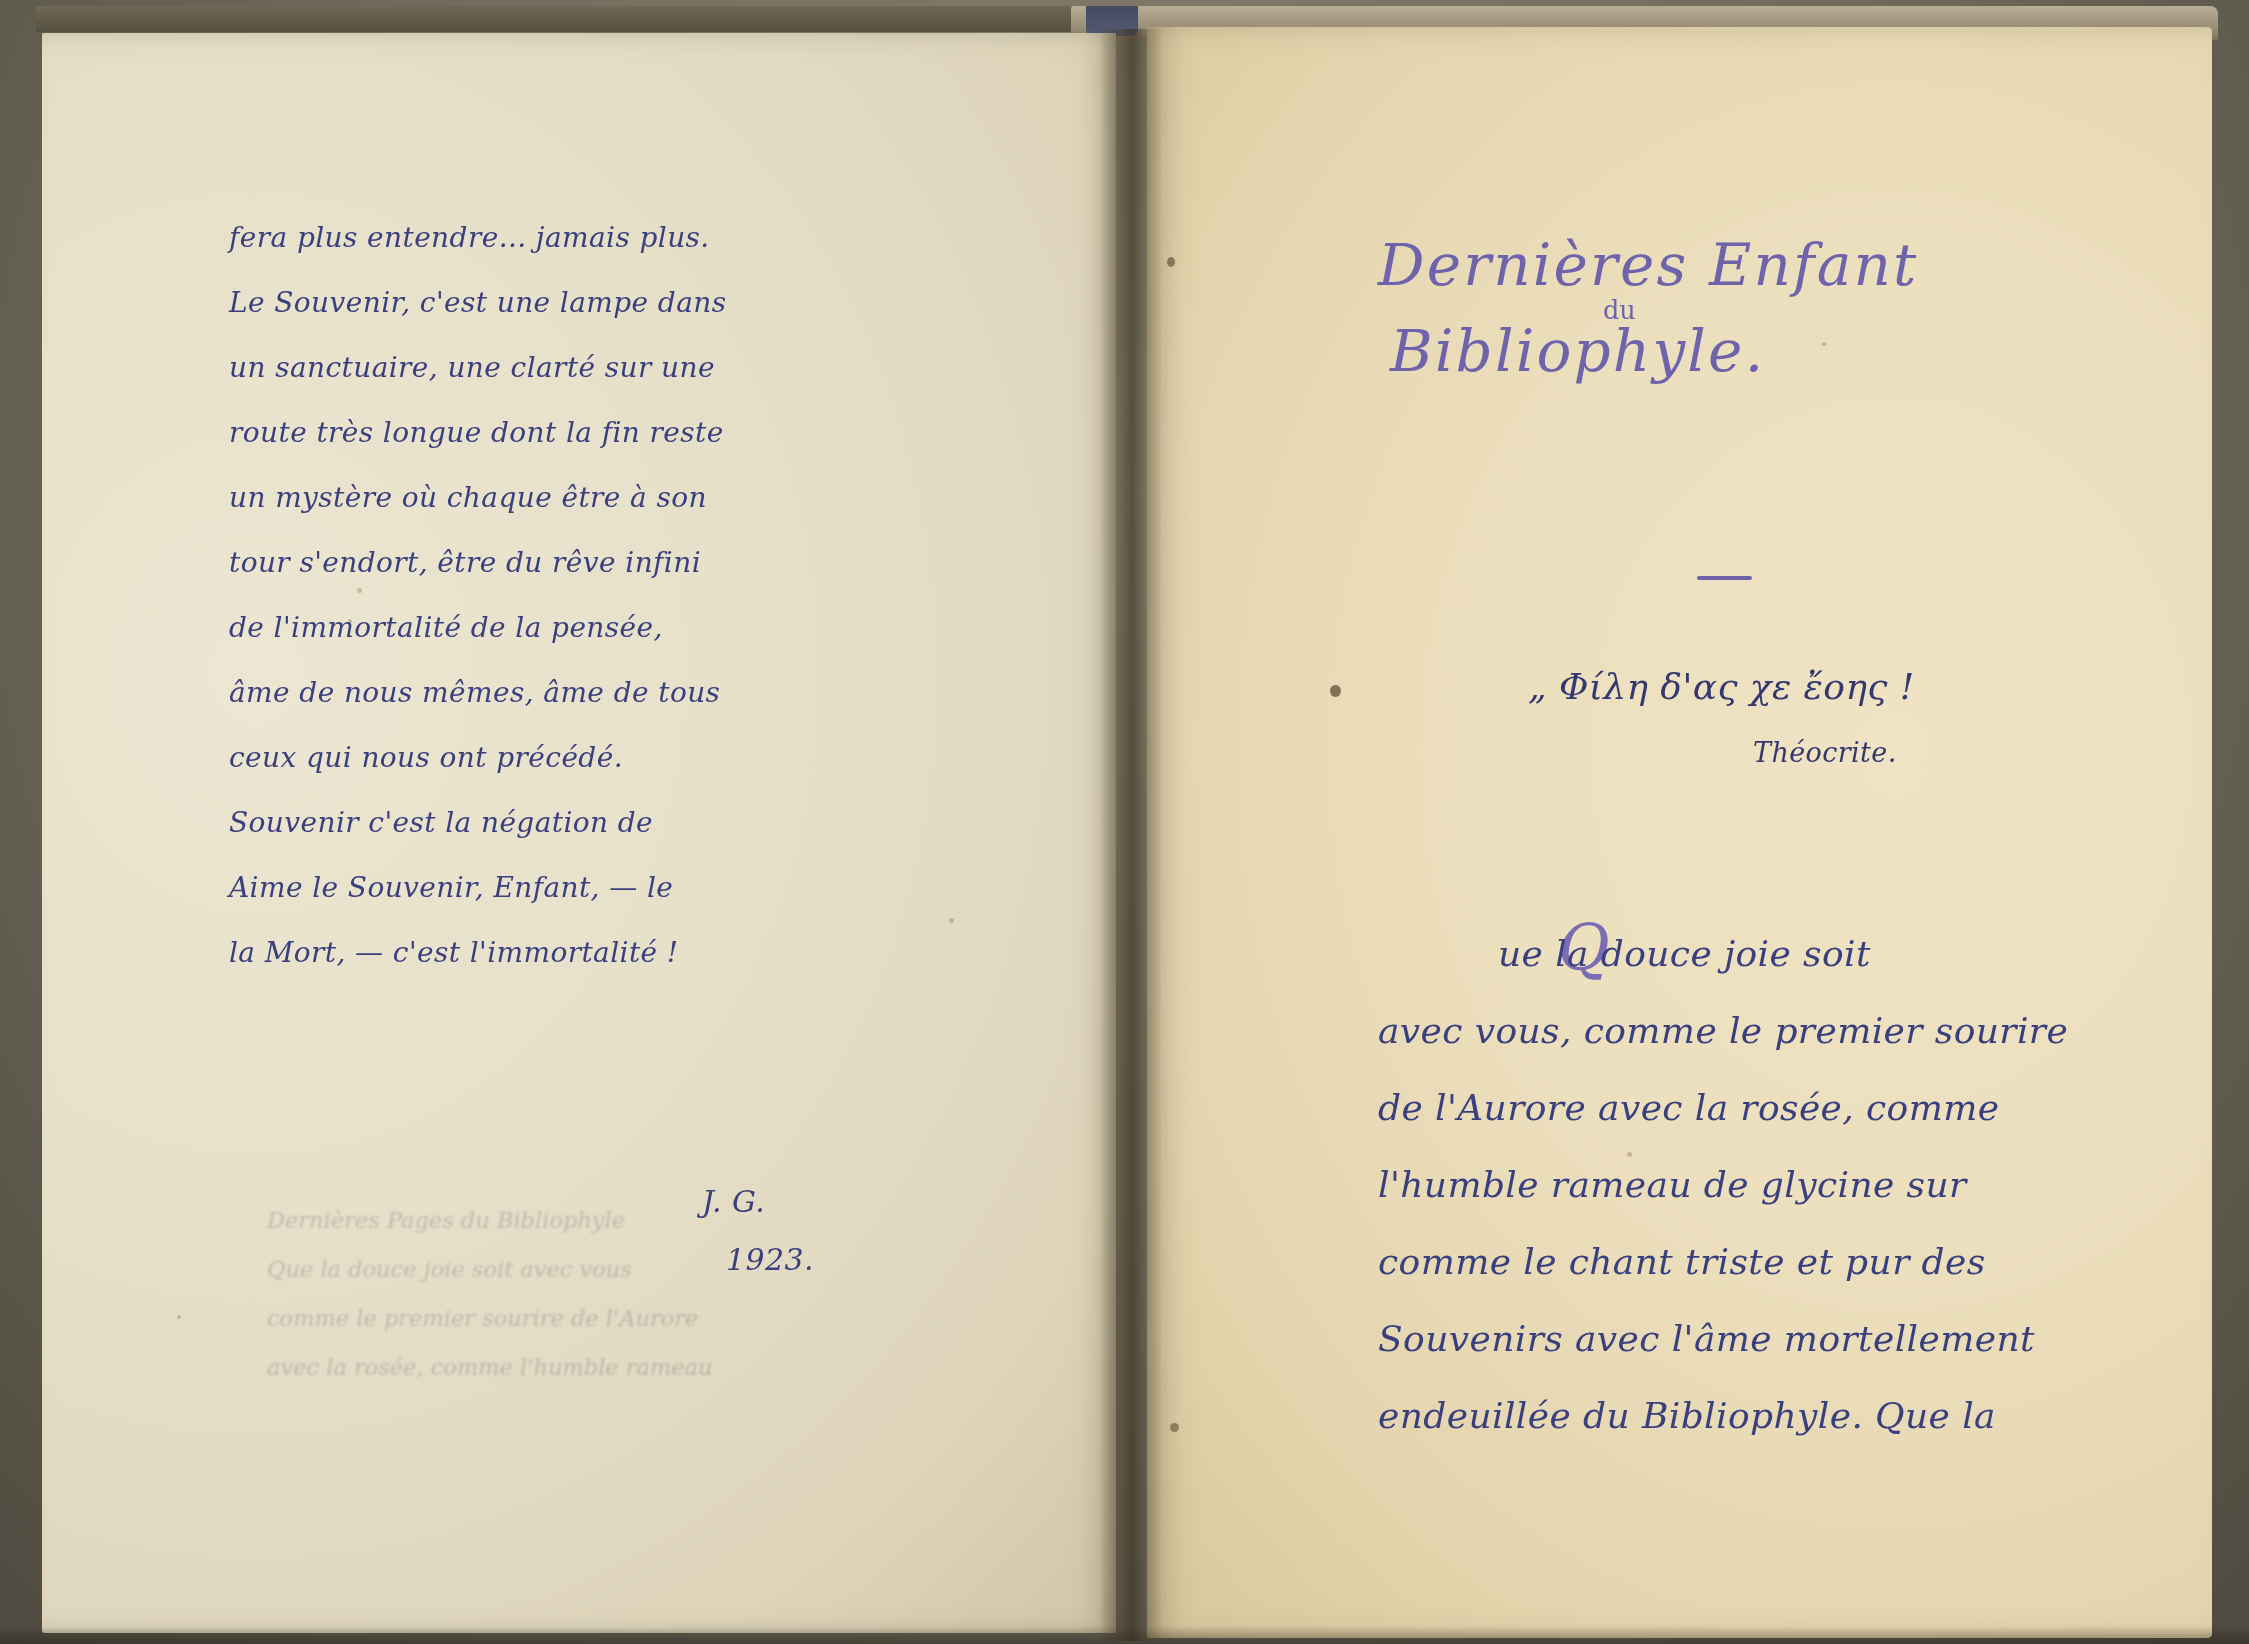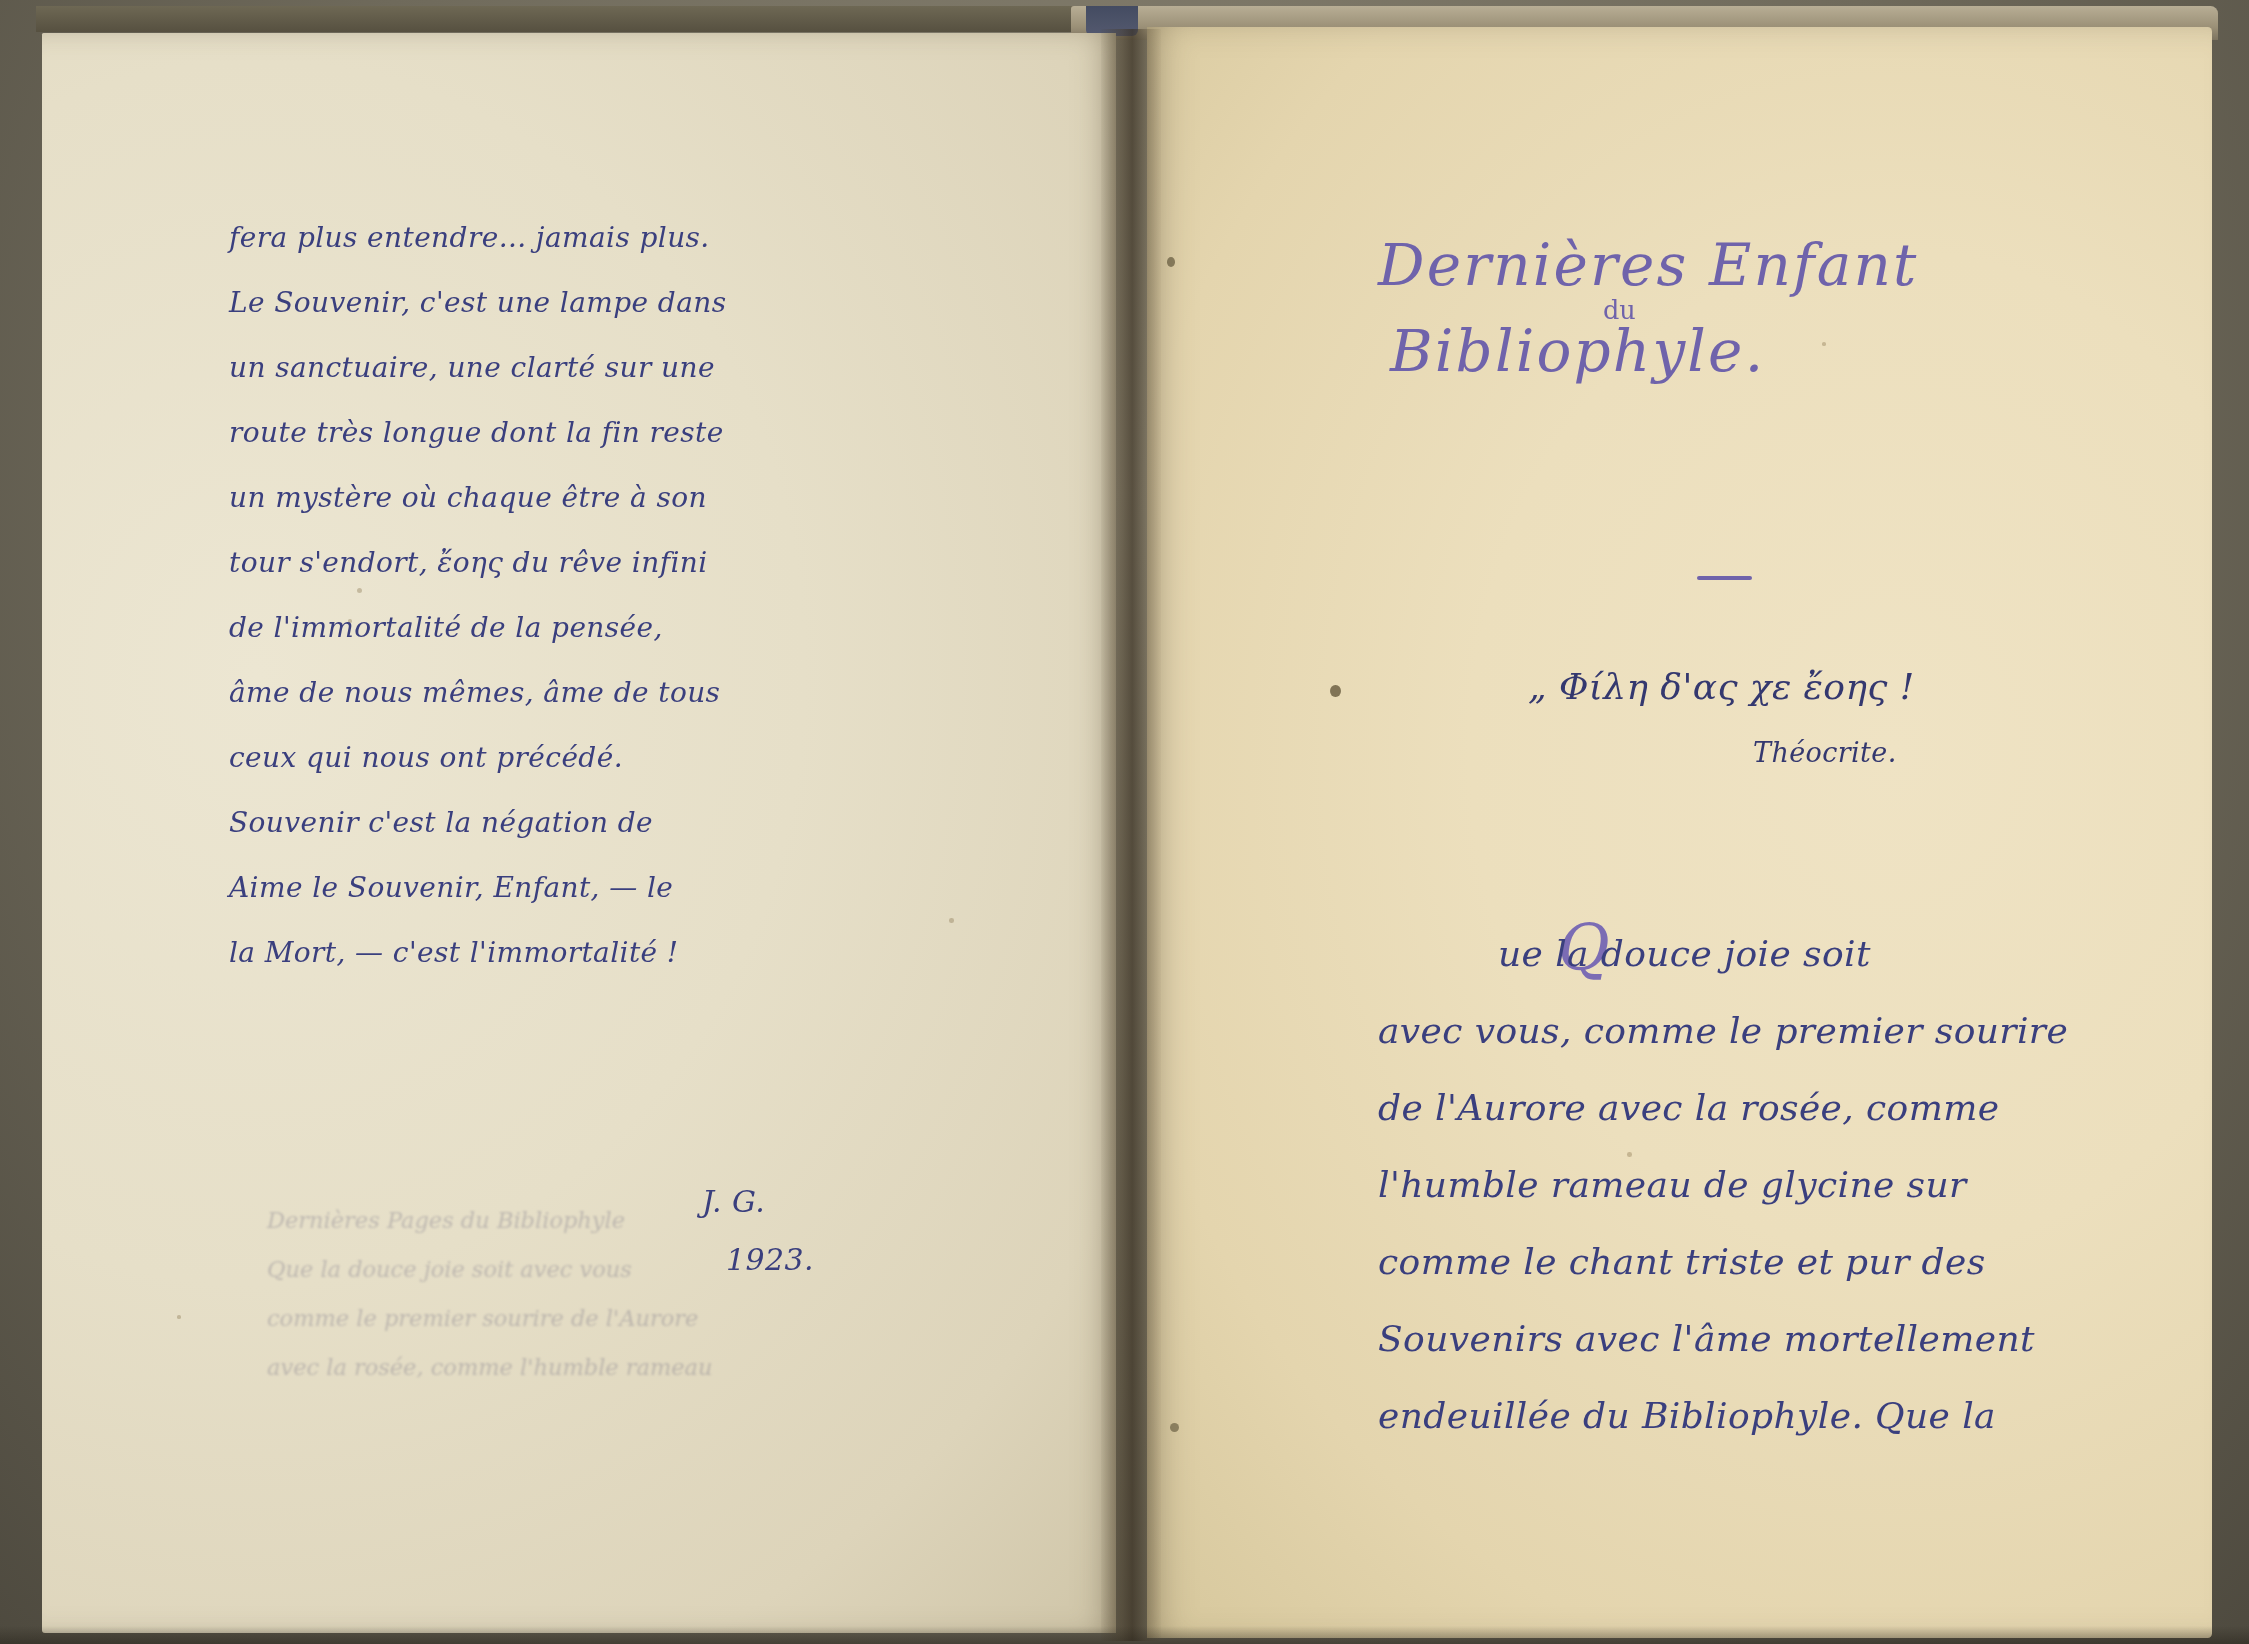--- a/index.html
+++ b/index.html
@@ -287,21 +287,21 @@
       <div class="speckle" style="left:306px;top:586px;width:3.7px;height:3.7px;"></div>
       <div class="speckle" style="left:907px;top:885px;width:4.5px;height:4.5px;"></div>
       <div class="speckle" style="left:135px;top:1282px;width:3.7px;height:3.7px;"></div>
 
       <div class="left-body hand ink-blue">
         <div class="ln">fera plus entendre... jamais plus.</div>
         <div class="ln">Le Souvenir, c'est une lampe dans</div>
         <div class="ln">un sanctuaire, une clarté sur une</div>
         <div class="ln">route très longue dont la fin reste</div>
         <div class="ln">un mystère où chaque être à son</div>
-        <div class="ln">tour s'endort, ἔοης du rêve infini</div>
+        <div class="ln">tour s'endort, être du rêve infini</div>
         <div class="ln">de l'immortalité de la pensée,</div>
         <div class="ln">âme de nous mêmes, âme de tous</div>
         <div class="ln">ceux qui nous ont précédé.</div>
         <div class="ln">Souvenir c'est la négation de</div>
         <div class="ln">Aime le Souvenir, Enfant, — le</div>
         <div class="ln">la Mort, — c'est l'immortalité !</div>
       </div>
 
       <div class="sig hand ink-blue">
         <div>J. G.</div>

